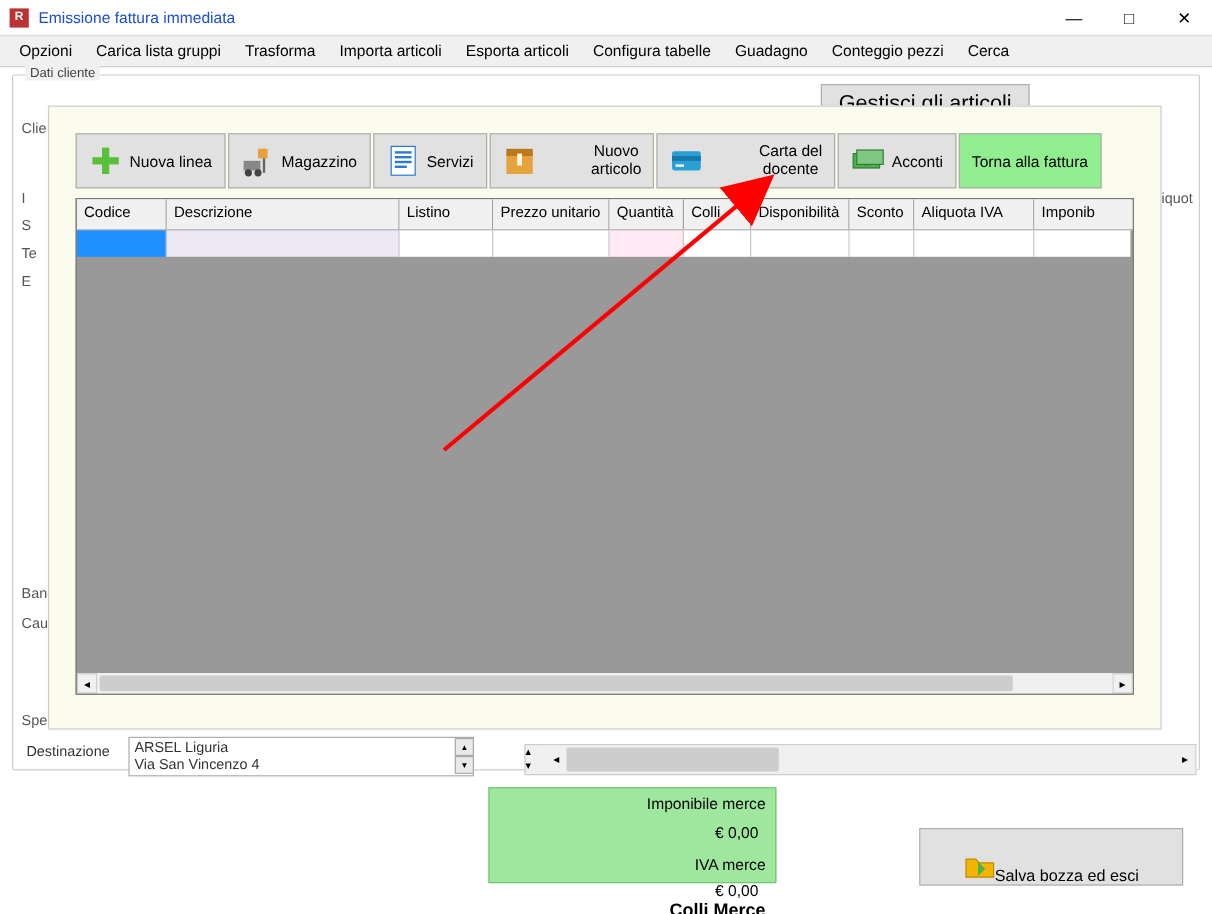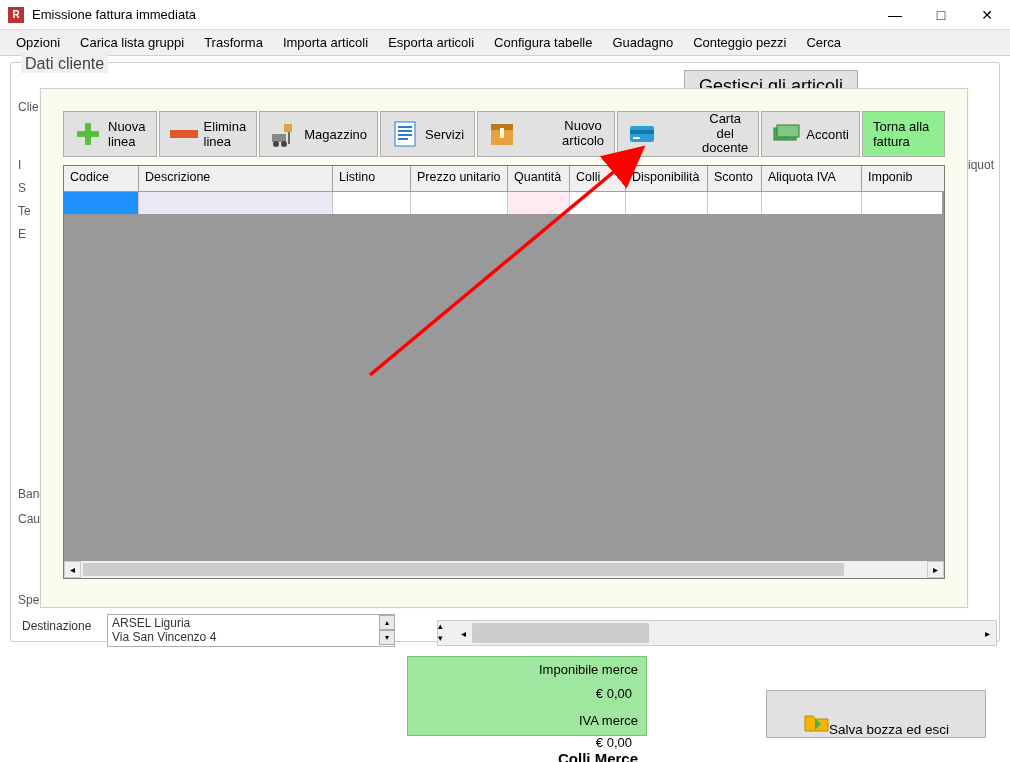--- a/index.html
+++ b/index.html
@@ -21,21 +21,21 @@
     align-items: center;
     border-bottom: 1px solid #ddd;
   }
   .titlebar .app-icon {
     width: 16px; height: 16px;
     background: #b33; color: #fff;
     font-size: 10px; font-weight: bold;
     display: flex; align-items: center; justify-content: center;
     margin: 0 8px;
   }
-  .titlebar .title { flex: 1; color: #000000; }
+  .titlebar .title { flex: 1; color: #1d4ed8; }
   .titlebar .win-btn {
     width: 46px; height: 30px;
     display: flex; align-items: center; justify-content: center;
     font-size: 14px;
   }
   
   .menubar {
     height: 26px;
     background: #f0f0f0;
     display: flex;
@@ -52,21 +52,21 @@
   .bg-group {
     position: absolute;
     left: 10px; top: 62px;
     width: 990px; height: 580px;
     border: 1px solid #ccc;
     border-radius: 2px;
   }
   .bg-group .legend {
     position: absolute; top: -8px; left: 10px;
     background: #f0f0f0; padding: 0 4px;
-    color: #444; font-size: 16px;
+    color: #444; font-size: 11px;
   }
   .bg-label {
     position: absolute; left: 18px; color: #555; font-size: 12px;
   }
   .gestisci-btn {
     position: absolute; left: 684px; top: 70px;
     background: #e1e1e1; border: 1px solid #adadad;
     padding: 5px 14px; font-size: 18px;
   }
   .dest-label {
@@ -265,28 +265,20 @@
       <span class="ico">
         <svg width="28" height="28">
             <rect x="11" y="3" width="6" height="22" fill="#5bbf3e"></rect>
             <rect x="3" y="11" width="22" height="6" fill="#5bbf3e"></rect>
           </svg>
       </span>
       <span>Nuova linea</span>
     </div>
     <div class="tbtn">
       <span class="ico">
-        <svg width="28" height="12">
-            <rect x="0" y="2" width="28" height="8" fill="#e05a2b"></rect>
-          </svg>
-      </span>
-      <span>Elimina linea</span>
-    </div>
-    <div class="tbtn">
-      <span class="ico">
         <svg width="28" height="28">
             <rect x="2" y="14" width="14" height="8" fill="#888"></rect>
             <circle cx="6" cy="24" r="3" fill="#444"></circle>
             <circle cx="14" cy="24" r="3" fill="#444"></circle>
             <rect x="18" y="4" width="2" height="20" fill="#666"></rect>
             <rect x="14" y="4" width="8" height="8" fill="#e6a23c"></rect>
           </svg>
       </span>
       <span>Magazzino</span>
     </div>

